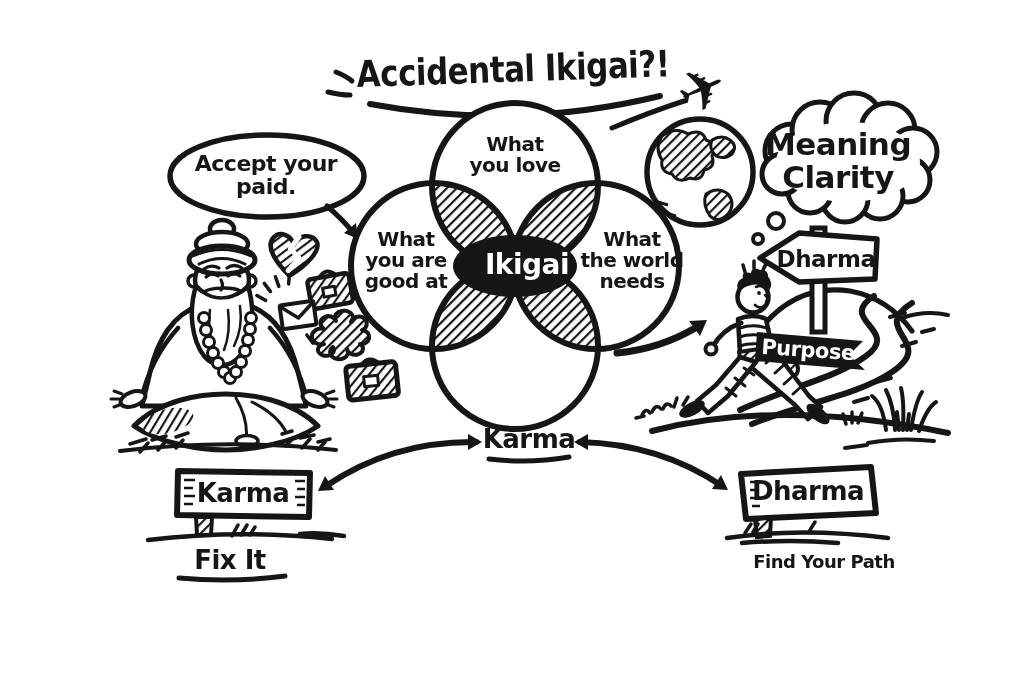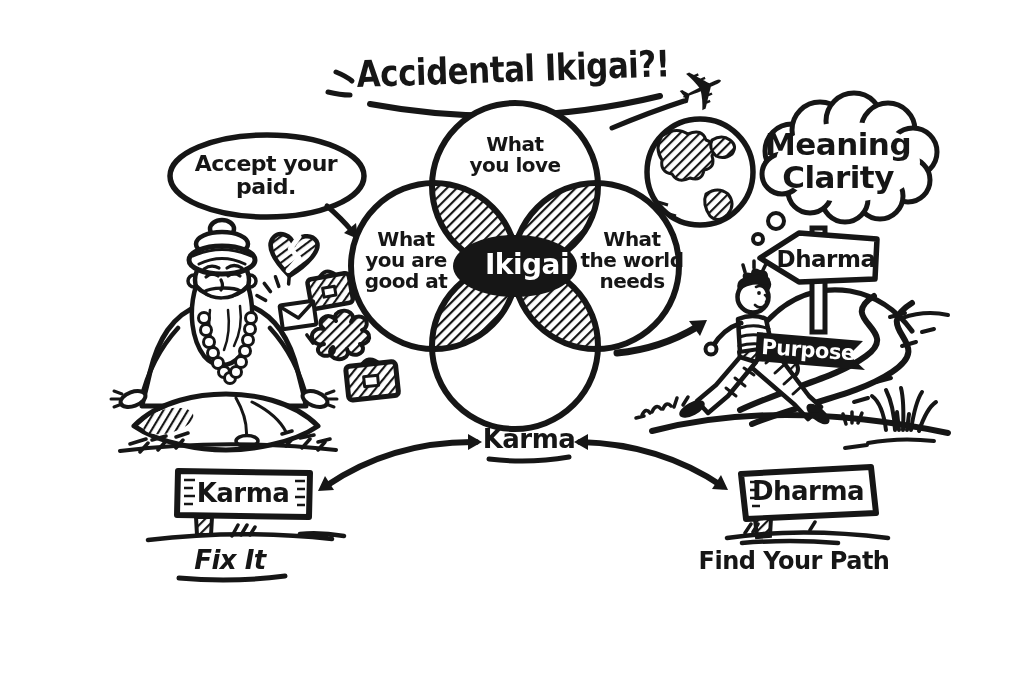--- a/index.html
+++ b/index.html
@@ -263,18 +263,18 @@
 <div class="t" style="left:838px;top:161px;font-size:31px;">Meaning
 Clarity</div>
 
 <div class="t" style="left:826px;top:259px;font-size:23px;">Dharma</div>
 
 <div class="t white" style="left:808px;top:350px;font-size:21px;transform:translate(-50%,-50%) rotate(4deg);">Purpose</div>
 
 <div class="t" style="left:529px;top:440px;font-size:26px;">Karma</div>
 
 <div class="t" style="left:243px;top:494px;font-size:26px;text-align:right;">Karma</div>
-<div class="t" style="left:230px;top:561px;font-size:26px;font-style:italic;">Fix It</div>
+<div class="t" style="left:230px;top:561px;font-size:26px;">Fix It</div>
 
 <div class="t" style="left:808px;top:492px;font-size:26px;">Dharma</div>
-<div class="t" style="left:794px;top:562px;font-size:24px;text-align:right;">Find Your Path</div>
+<div class="t" style="left:824px;top:562px;font-size:18px;text-align:right;">Find Your Path</div>
 
 </div>
 
 </body></html>

